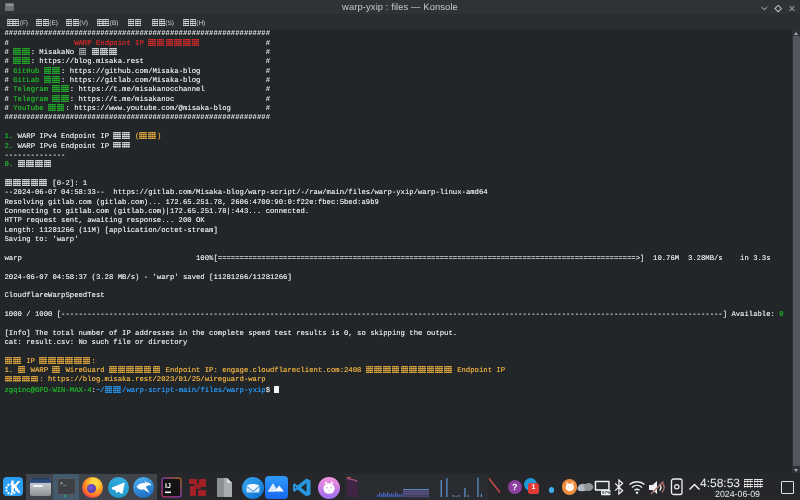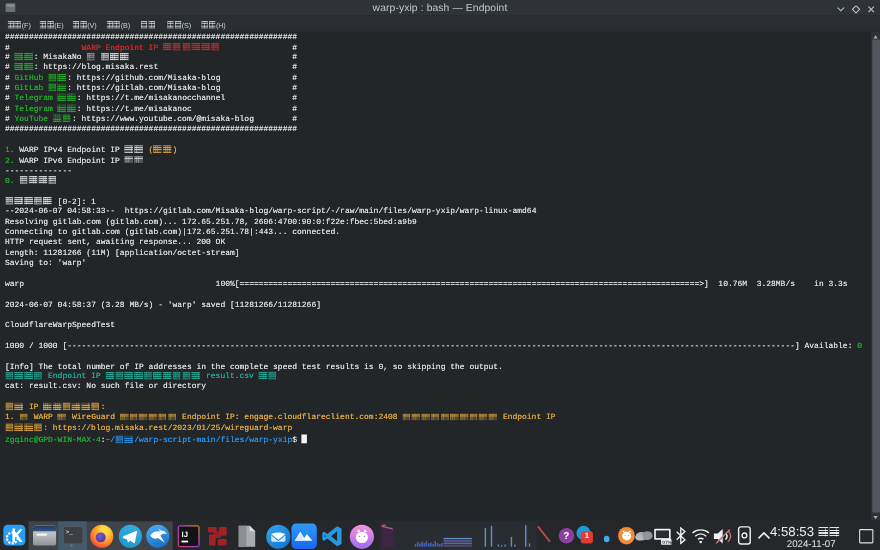--- a/index.html
+++ b/index.html
@@ -42,21 +42,21 @@
  repeating-linear-gradient(180deg,rgba(236,238,238,.95) 0,rgba(236,238,238,.95) 1px,transparent 1px,transparent 2.5px),
  repeating-linear-gradient(90deg,rgba(236,238,238,.5) 0,rgba(236,238,238,.5) .8px,transparent .8px,transparent 2.9px);border-radius:0.5px}
 </style>
 </head>
 <body>
 <div id="root">
   <div id="titlebar">
     <div style="position:absolute;left:5px;top:2.5px;width:9px;height:8px;background:#6b7075;border-radius:1px">
       <div style="position:absolute;left:1px;top:1px;width:7px;height:2.5px;background:#8d9296"></div>
     </div>
-    <div id="title">warp-yxip : bash — Endpoint</div>
+    <div id="title">warp-yxip : files — Konsole</div>
     <svg style="position:absolute;left:760px;top:4.5px" width="38" height="8" viewBox="0 0 38 8">
       <polyline points="1.5,2 4.4,4.8 7.3,2" fill="none" stroke="#bfc4c8" stroke-width="1"></polyline>
       <rect x="15.9" y="1.2" width="4.6" height="4.6" fill="none" stroke="#bfc4c8" stroke-width="0.95" transform="rotate(45 18.2 3.5)"></rect>
       <path d="M29.5 1 L34.5 6 M34.5 1 L29.5 6" stroke="#bfc4c8" stroke-width="1"></path>
     </svg>
   </div>
   <div id="menubar">
     <div class="menuitem" style="left:6.5px"><span class="mcjk"></span><span class="mcjk"></span>(F)</div>
     <div class="menuitem" style="left:36px"><span class="mcjk"></span><span class="mcjk"></span>(E)</div>
     <div class="menuitem" style="left:66px"><span class="mcjk"></span><span class="mcjk"></span>(V)</div>
@@ -92,21 +92,20 @@
 
 warp                                        100%[================================================================================================&gt;]  10.76M  3.28MB/s    in 3.3s
 
 2024-06-07 04:58:37 (3.28 MB/s) - 'warp' saved [11281266/11281266]
 
 CloudflareWarpSpeedTest
 
 1000 / 1000 [--------------------------------------------------------------------------------------------------------------------------------------------------------] Available: <span class="g">0</span>
 
 [Info] The total number of IP addresses in the complete speed test results is 0, so skipping the output.
-<span class="t"><i class="c t"></i><i class="c t"></i><i class="c t"></i><i class="c t"></i> Endpoint IP <i class="c t"></i><i class="c t"></i><i class="c t"></i><i class="c t"></i><i class="c t"></i><i class="c t"></i><i class="c t"></i><i class="c t"></i><i class="c t"></i><i class="c t"></i> result.csv <i class="c t"></i><i class="c t"></i></span>
 cat: result.csv: No such file or directory
 
 <span class="y"><i class="c y"></i><i class="c y"></i> IP <i class="c y"></i><i class="c y"></i><i class="c y"></i><i class="c y"></i><i class="c y"></i><i class="c y"></i>:</span>
 <span class="y">1. <i class="c y"></i> WARP <i class="c y"></i> WireGuard <i class="c y"></i><i class="c y"></i><i class="c y"></i><i class="c y"></i><i class="c y"></i><i class="c y"></i> Endpoint IP: engage.cloudflareclient.com:2408 <i class="c y"></i><i class="c y"></i><i class="c y"></i><i class="c y"></i><i class="c y"></i><i class="c y"></i><i class="c y"></i><i class="c y"></i><i class="c y"></i><i class="c y"></i> Endpoint IP</span>
 <span class="y"><i class="c y"></i><i class="c y"></i><i class="c y"></i><i class="c y"></i>: https://blog.misaka.rest/2023/01/25/wireguard-warp</span>
 <span class="g">zgqinc@GPD-WIN-MAX-4</span>:<span class="b">~/<i class="c b"></i><i class="c b"></i>/warp-script-main/files/warp-yxip</span>$ <i class="cur"></i></pre>
   </div>
   <div id="scroll"></div>
   <div class="sarr" style="top:31.5px;border-bottom:3px solid #a6aaae"></div>
   <div id="thumb"></div>
@@ -325,15 +324,15 @@
         <circle cx="6.75" cy="8.75" r="2.2" fill="none" stroke="#eef0f1" stroke-width="1.2"></circle>
       </svg>
     </div>
 <div class="ic" style="left:687.5px;top:482.5px">
       <svg width="13" height="8" viewBox="0 0 13 8">
         <polyline points="1.5,6.5 6.5,1.5 11.5,6.5" fill="none" stroke="#eef0f1" stroke-width="1.5"></polyline>
       </svg>
     </div>
 
   <div id="clock1">4:58:53 <span class="ccjk"></span><span class="ccjk"></span></div>
-  <div id="clock2">2024-11-07</div>
+  <div id="clock2">2024-06-09</div>
   <div style="position:absolute;left:781px;top:480.5px;width:13px;height:13px;border:1.2px solid #dfe2e4;border-radius:1px"></div>
 </div>
 
 </body></html>

